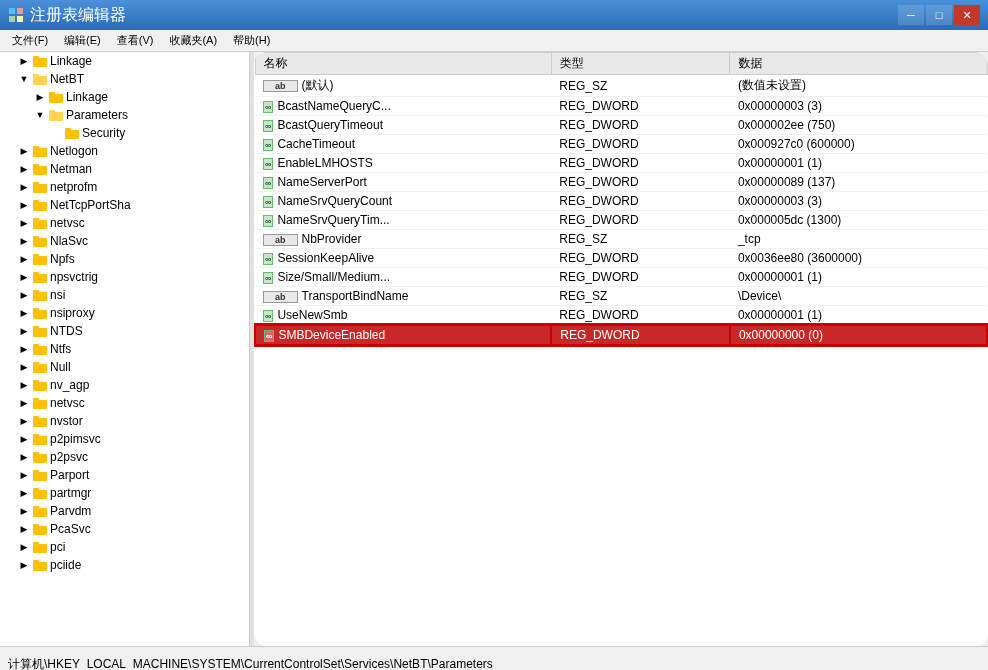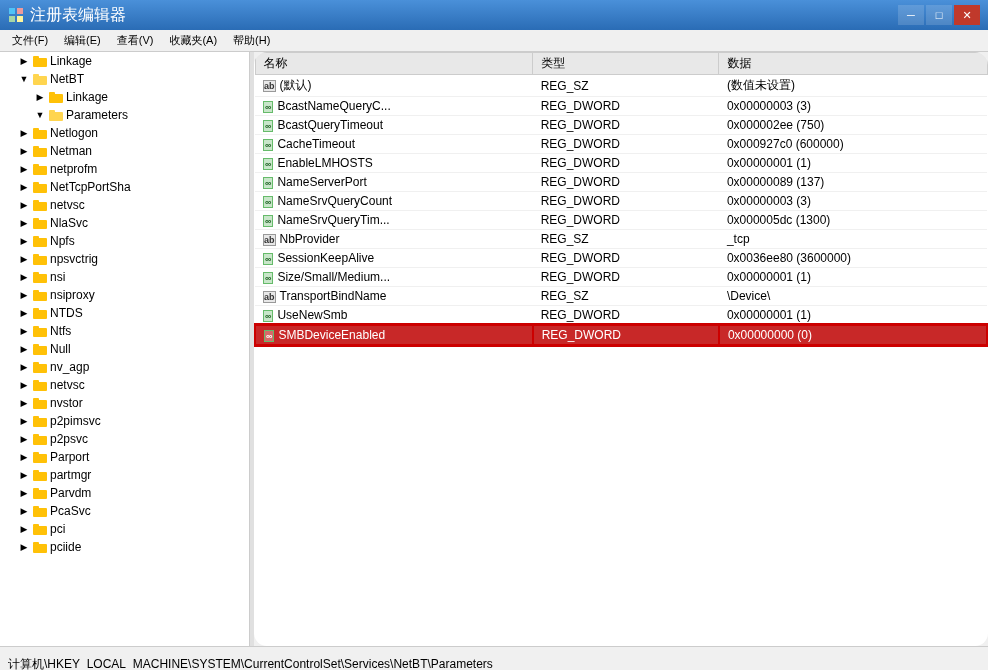--- a/index.html
+++ b/index.html
@@ -152,21 +152,21 @@
     }
     .reg-icon {
       display: inline-flex;
       align-items: center;
       margin-right: 4px;
     }
     .reg-icon-ab {
       background: #e8e8e8;
       border: 1px solid #999;
       font-size: 9px;
-      padding: 0 0;
+      padding: 0 11px;
       font-weight: bold;
       color: #333;
     }
     .reg-icon-dword {
       background: #c8e6c9;
       border: 1px solid #66bb6a;
       font-size: 9px;
       padding: 0 1px;
       font-weight: bold;
       color: #1b5e20;
@@ -260,20 +260,30 @@
         <div class="tree-item" style="padding-left: 32px;">
           <span class="tree-toggle">▼</span>
           <span class="tree-folder-icon">
             <svg width="16" height="16" viewBox="0 0 16 16">
               <rect x="1" y="3" width="6" height="3" rx="1" fill="#ffd54f"></rect>
               <rect x="1" y="5" width="14" height="9" rx="1" fill="#ffd54f"></rect>
             </svg>
           </span>
           <span>Parameters</span>
         </div>
+        <div class="tree-item" style="padding-left: 48px;">
+          <span class="tree-toggle"></span>
+          <span class="tree-folder-icon">
+            <svg width="16" height="16" viewBox="0 0 16 16">
+              <rect x="1" y="3" width="6" height="3" rx="1" fill="#ffc107"></rect>
+              <rect x="1" y="5" width="14" height="9" rx="1" fill="#ffc107"></rect>
+            </svg>
+          </span>
+          <span>Security</span>
+        </div>
         <div class="tree-item" style="padding-left: 16px;">
           <span class="tree-toggle">▶</span>
           <span class="tree-folder-icon">
             <svg width="16" height="16" viewBox="0 0 16 16">
               <rect x="1" y="3" width="6" height="3" rx="1" fill="#ffc107"></rect>
               <rect x="1" y="5" width="14" height="9" rx="1" fill="#ffc107"></rect>
             </svg>
           </span>
           <span>Netlogon</span>
         </div>

